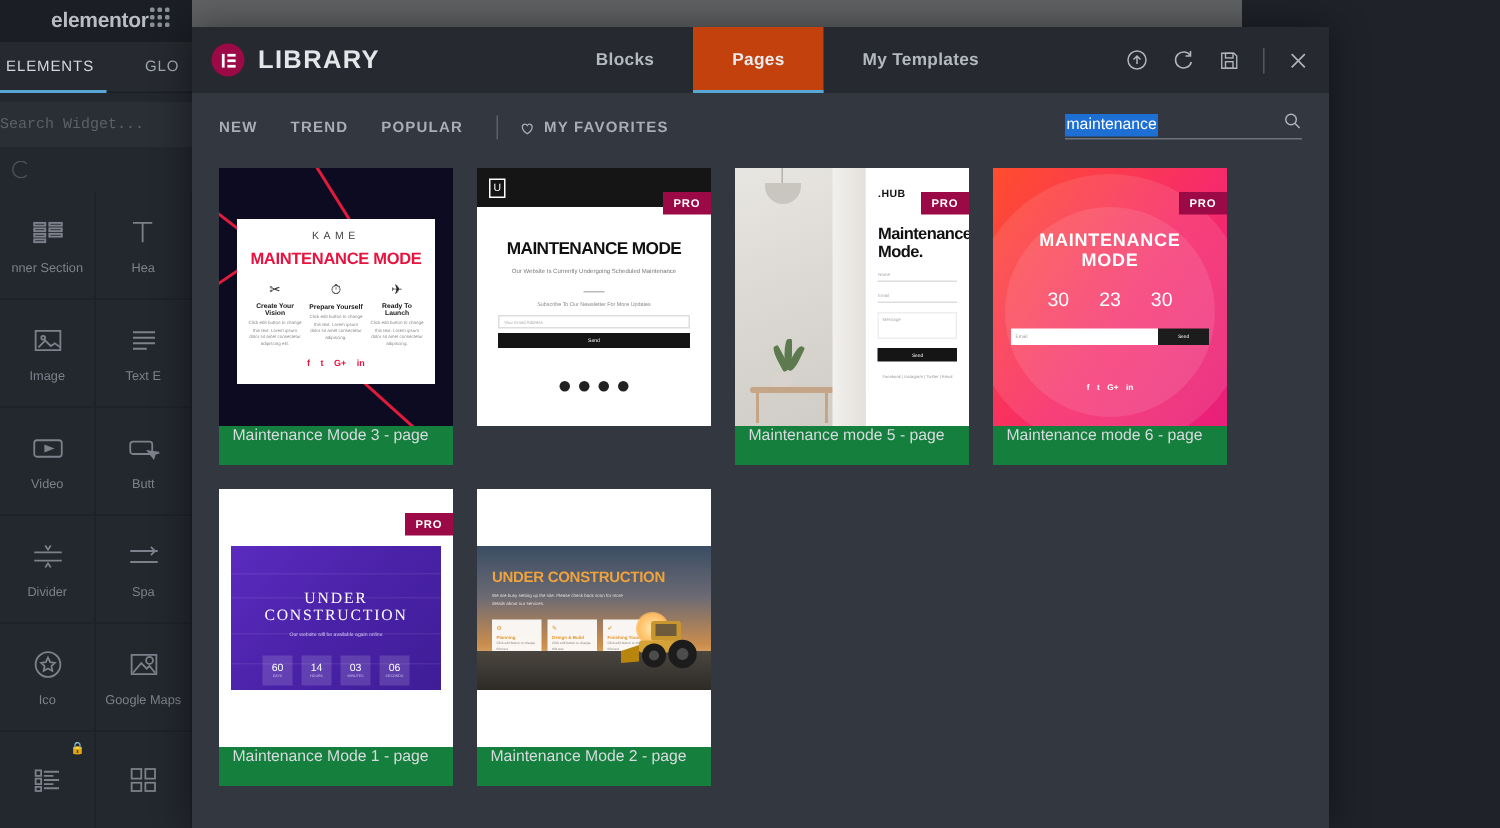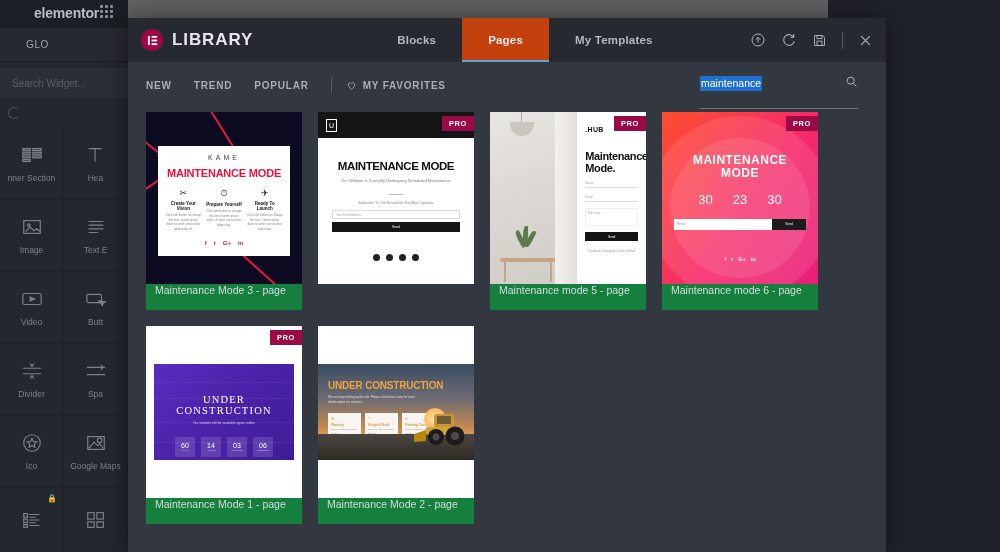--- a/index.html
+++ b/index.html
@@ -36,21 +36,21 @@
   .editor-tab {
     font-size: 10px; letter-spacing: 0.6px; color: #a4a8b0; padding: 0 8px;
     line-height: 34px; position: relative;
   }
   .editor-tab.active { color: #d5d8dd; }
   .editor-tab.active::after {
     content: ""; position: absolute; left: 0; right: 0; bottom: 0; height: 2px; background: #5aa7d6;
   }
   .editor-search {
     height: 30px; margin: 6px 0 0 0; background: #2a2e35;
-    display: flex; align-items: center; padding: 0 12px;
+    display: flex; align-items: center; padding: 0 0; font-family: Liberation Mono, monospace;
   }
   .editor-search span { font-size: 10px; color: #5c6068; }
   .editor-subrow { height: 30px; display: flex; align-items: center; padding: 0 8px; }
   .circle-icon {
     width: 12px; height: 12px; border: 1px solid #4c5159; border-radius: 50%;
     border-right-color: transparent;
   }
   .widget-grid { display: flex; flex-wrap: wrap; }
   .widget-cell {
     width: 64px; height: 72px;
@@ -114,44 +114,44 @@
   .filter-bar {
     height: 46px; display: flex; align-items: center; padding: 0 18px; position: relative;
   }
   .fitem {
     font-size: 10px; font-weight: bold; letter-spacing: 0.8px; color: #a9adb5;
     margin-right: 22px; cursor: pointer;
   }
   .fdiv { width: 1px; height: 16px; background: #5c6068; margin: 0 14px 0 0; }
   .fav { display: flex; align-items: center; gap: 6px; cursor: pointer; }
   .search-wrap {
-    position: absolute; right: 28px; top: 12px; width: 158px;
+    position: absolute; right: 18px; top: 12px; width: 158px;
     border-bottom: 1px solid #6f737a; display: flex; align-items: center;
-    padding-bottom: 16px;
+    padding-bottom: 0;
   }
   .search-val {
     font-size: 10.5px; color: #ffffff; background: #1d6fd4; padding: 1px 1px 2px 1px;
   }
   .search-icon { margin-left: auto; color: #b0b4bb; }
 
   
   .tpl-grid {
     display: flex; flex-wrap: wrap; gap: 16px; padding: 4px 18px 0 18px;
   }
   .tpl-card { width: 156px; }
   .thumb {
     height: 172px; background: #14141e; position: relative; overflow: hidden;
   }
   .card-title-bar {
     background: #15803d; height: 26px; display: flex; align-items: flex-start;
     padding: 0 9px;
   }
   .card-title { font-size: 10.5px; color: #d7dade; white-space: nowrap; }
   .pro-badge {
-    position: absolute; right: 0; top: 4px; background: #9b0a46; color: #fff;
+    position: absolute; right: 0; top: 16px; background: #9b0a46; color: #fff;
     font-size: 7.5px; font-weight: bold; letter-spacing: 0.6px;
     padding: 3px 7px; z-index: 5;
   }
 
   
   .t1 { background: #0d0b22; }
   .t1 .line { position: absolute; background: #e01b3c; height: 1.5px; transform-origin: left; }
   .t1 .panel {
     position: absolute; left: 12px; top: 34px; right: 12px; bottom: 28px;
     background: #fff; padding: 8px 7px; display: flex; flex-direction: column; align-items: center;
@@ -261,20 +261,21 @@
           <i style="left:10px;top:0"></i>
         <i style="left:0;top:5px"></i>
           <i style="left:5px;top:5px"></i>
           <i style="left:10px;top:5px"></i>
         <i style="left:0;top:10px"></i>
           <i style="left:5px;top:10px"></i>
           <i style="left:10px;top:10px"></i>
       </div>
     </div>
     <div class="editor-tabs">
+      <div class="editor-tab active" style="padding-left:4px;">ELEMENTS</div>
       <div class="editor-tab" style="margin-left:18px;">GLO</div>
     </div>
     <div class="editor-search">
       <span>Search Widget...</span>
     </div>
     <div class="editor-subrow">
       <div class="circle-icon"></div>
     </div>
     <div class="widget-grid">
       <div class="widget-cell">

